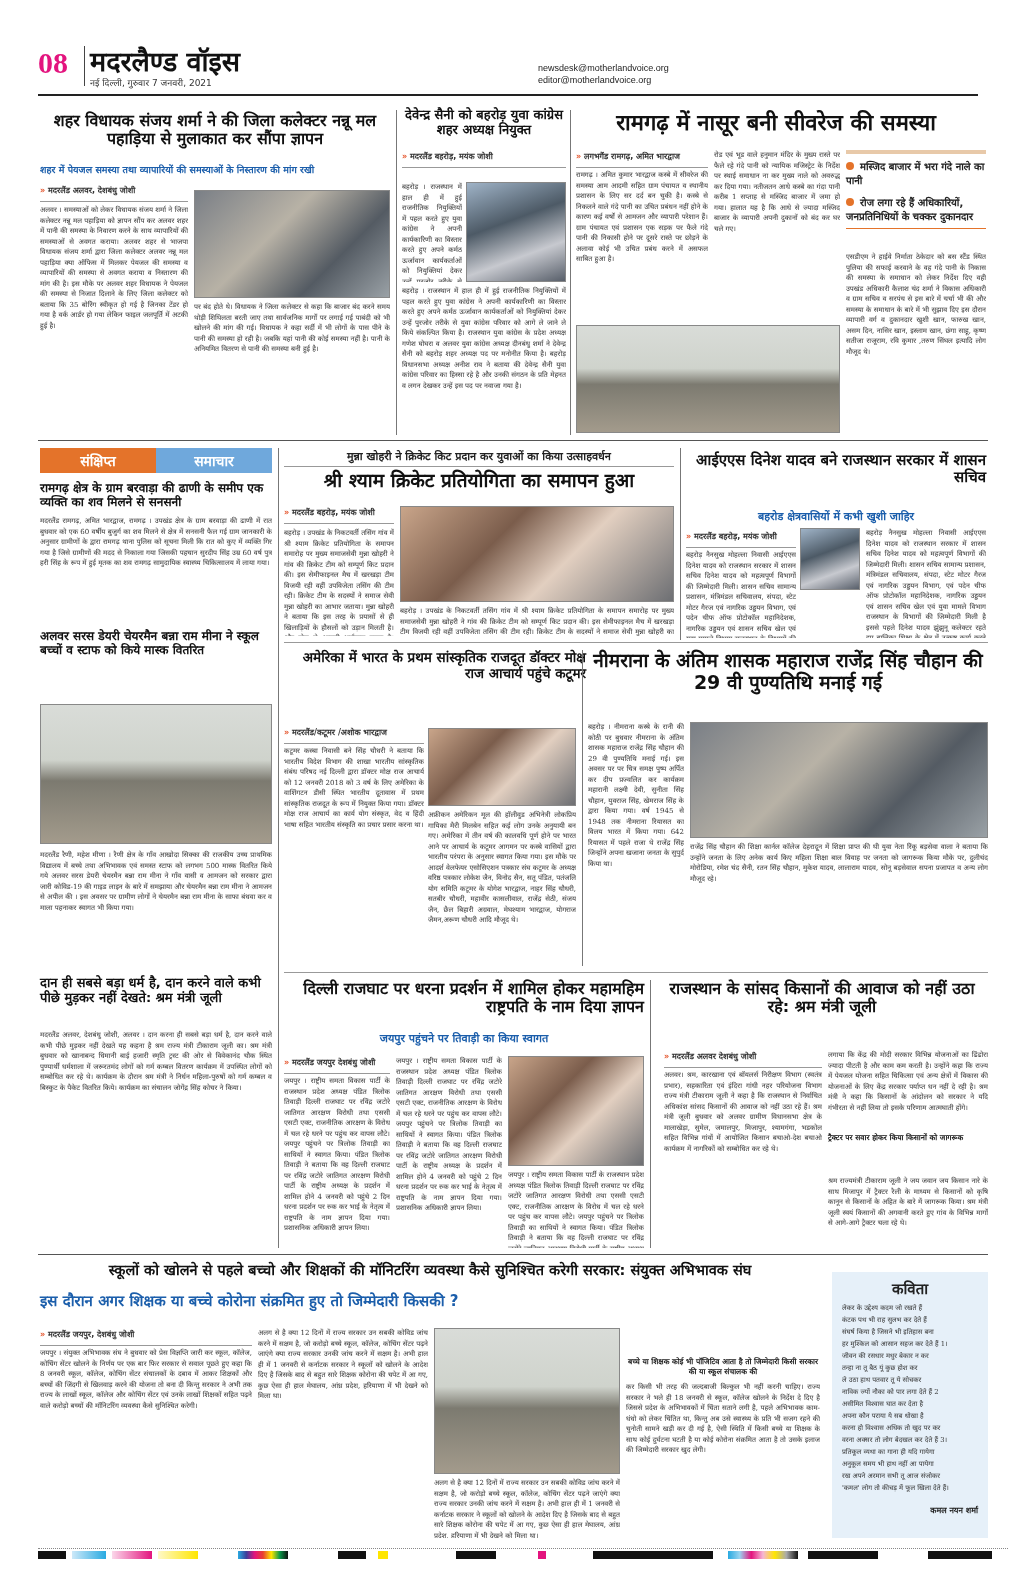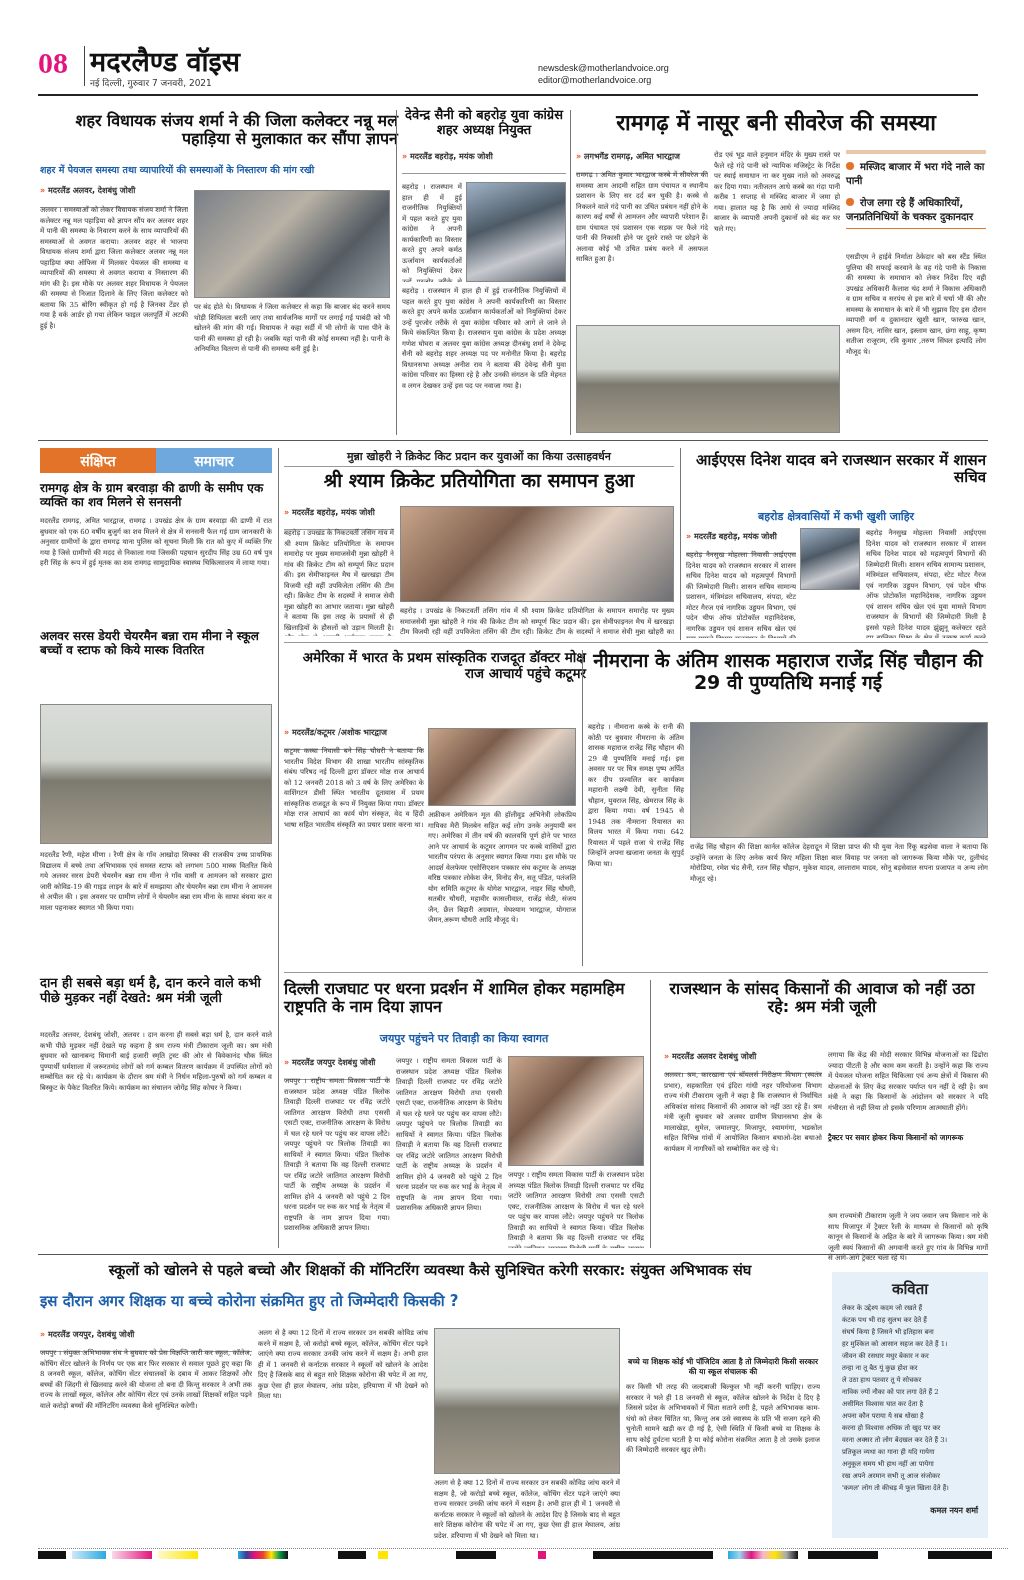--- a/index.html
+++ b/index.html
@@ -8,21 +8,21 @@
   .abs{position:absolute}
   .masthead{left:38px;top:40px;width:940px;height:56px;border-bottom:2px solid #222}
   .pgnum{position:absolute;left:0;top:6px;font:bold 30px "Liberation Serif",serif;color:#e3147e}
   .vbar{position:absolute;left:46px;top:6px;width:1px;height:40px;background:#444}
   .paper{position:absolute;left:52px;top:2px;font:bold 27px "DejaVu Sans",sans-serif;color:#111}
   .dateline{position:absolute;left:52px;top:36px;font:9px "DejaVu Sans",sans-serif;color:#333}
   .emails{position:absolute;left:500px;top:22px;font:9px "Liberation Sans",sans-serif;line-height:12px;color:#222}
   .section{position:absolute;right:4px;top:0px;font:bold 34px "DejaVu Sans",sans-serif;color:#111;letter-spacing:-1px}
   .hl{font-family:"DejaVu Sans",sans-serif;font-weight:bold;color:#111;line-height:1.15}
   .sub{font-family:"DejaVu Sans",sans-serif;font-weight:bold;color:#1b5eab}
-  .by{font:bold 8px "DejaVu Sans",sans-serif;color:#333;border-bottom:1px solid #999;padding-bottom:12px}
+  .by{font:bold 8px "DejaVu Sans",sans-serif;color:#333;border-bottom:1px solid #999;padding-bottom:6px}
   .by::before{content:"» ";color:#e4532a}
   .txt{font:7px/10.5px "DejaVu Serif",serif;color:#333;text-align:justify;overflow:hidden}
   .photo{background:linear-gradient(135deg,#7a7f86,#b8b2a6 40%,#545b63 70%,#9aa1a6);border:1px solid #888}
   .photo.warm{background:linear-gradient(135deg,#c9a58a,#7b5d4c 35%,#e2cfc0 60%,#6d6f73)}
   .photo.blue{background:linear-gradient(160deg,#9fb3c7,#4d5a66 40%,#c7c9cf 70%,#585f6a)}
   .photo.green{background:linear-gradient(180deg,#d9dcd8 0,#cfd3cc 40%,#7c7a70 55%,#a39b8c 100%)}
   .vline{position:absolute;width:1px;background:#777}
   .hline{position:absolute;height:1px;background:#999}
   .bullet{font:bold 10px "DejaVu Sans",sans-serif;color:#222;line-height:14px}
   .bullet .dot{display:inline-block;width:8px;height:8px;border-radius:50%;background:#e4732a;margin-right:6px}
@@ -38,21 +38,21 @@
   <div class="pgnum">08</div>
   <div class="vbar"></div>
   <div class="paper">मदरलैण्ड वॉइस</div>
   <div class="dateline">नई दिल्ली, गुरुवार 7 जनवरी, 2021</div>
   <div class="emails">
     <div>newsdesk@motherlandvoice.org</div>
     <div>editor@motherlandvoice.org</div>
   </div>
 </div>
 
-<div class="abs hl" style="left:48px;top:112px;width:350px;font-size:16px;text-align:right">शहर विधायक संजय शर्मा ने की जिला कलेक्टर नन्नू मल पहाड़िया से मुलाकात कर सौंपा ज्ञापन</div>
+<div class="abs hl" style="left:40px;top:112px;width:350px;font-size:16px;text-align:center">शहर विधायक संजय शर्मा ने की जिला कलेक्टर नन्नू मल पहाड़िया से मुलाकात कर सौंपा ज्ञापन</div>
 <div class="abs sub" style="left:40px;top:163px;width:350px;font-size:9.5px">शहर में पेयजल समस्या तथा व्यापारियों की समस्याओं के निस्तारण की मांग रखी</div>
 <div class="abs by" style="left:40px;top:184px;width:148px">मदरलैंड अलवर, देशबंधु जोशी</div>
 <div class="abs txt" style="left:40px;top:205px;width:148px;height:230px">अलवर । समस्याओं को लेकर विधायक संजय शर्मा ने जिला कलेक्टर नन्नू मल पहाड़िया को ज्ञापन सौंप कर अलवर शहर में पानी की समस्या के निवारण करने के साथ व्यापारियों की समस्याओं से अवगत कराया। अलवर शहर से भाजपा विधायक संजय शर्मा द्वारा जिला कलेक्टर अलवर नन्नू मल पहाड़िया क्या ऑफिस में मिलकर पेयजल की समस्या व व्यापारियों की समस्या से अवगत कराया व निस्तारण की मांग की है। इस मौके पर अलवर शहर विधायक ने पेयजल की समस्या से निजात दिलाने के लिए जिला कलेक्टर को बताया कि 35 बोरिंग स्वीकृत हो गई है जिनका टेंडर हो गया है वर्क आर्डर हो गया लेकिन फाइल जलपूर्ति में अटकी हुई है।</div>
 <div class="abs photo" style="left:194px;top:190px;width:196px;height:108px"></div>
 <div class="abs txt" style="left:194px;top:302px;width:196px;height:132px">पर बंद होते थे। विधायक ने जिला कलेक्टर से कहा कि बाजार बंद करने समय थोड़ी शिथिलता बरती जाए तथा सार्वजनिक मार्गों पर लगाई गई पाबंदी को भी खोलने की मांग की गई। विधायक ने कहा सर्दी में भी लोगों के पास पीने के पानी की समस्या हो रही है। जबकि यहां पानी की कोई समस्या नहीं है। पानी के अनियमित वितरण से पानी की समस्या बनी हुई है।</div>
 <div class="vline" style="left:396px;top:110px;height:325px"></div>
 
 <div class="abs hl" style="left:402px;top:108px;width:164px;font-size:13px;text-align:center">देवेन्द्र सैनी को बहरोड़ युवा कांग्रेस शहर अध्यक्ष नियुक्त</div>
 <div class="abs by" style="left:402px;top:150px;width:164px">मदरलैंड बहरोड़, मयंक जोशी</div>
 <div class="abs photo blue" style="left:466px;top:182px;width:100px;height:100px"></div>
@@ -108,35 +108,35 @@
 <div class="abs txt" style="left:428px;top:810px;width:148px;height:156px">अफ्रीकन अमेरिकन मूल की हॉलीवुड अभिनेत्री लोकप्रिय गायिका मैरी मिलबेन सहित कई लोग उनके अनुयायी बन गए। अमेरिका में तीन वर्ष की कालवधि पूर्ण होने पर भारत आने पर आचार्य के कटूमर आगमन पर कस्बे वासियों द्वारा भारतीय परंपरा के अनुसार स्वागत किया गया। इस मौके पर आदर्श वेलफेयर एसोसिएशन पत्रकार संघ कटूमर के अध्यक्ष वरिष्ठ पत्रकार लोकेश जैन, विनोद सैन, सतू पंडित, पतंजलि योग समिति कटूमर के योगेश भारद्वाज, नाहर सिंह चौधरी, सतबीर चौधरी, महावीर कासलीवाल, राजेंद्र सेठी, संजय जैन, छैल बिहारी अग्रवाल, मेघश्याम भारद्वाज, योगराज जैमन,अरूण चौधरी आदि मौजूद थे।</div>
 <div class="vline" style="left:582px;top:650px;height:316px"></div>
 
 <div class="abs hl" style="left:588px;top:650px;width:400px;font-size:19px;text-align:center">नीमराना के अंतिम शासक महाराज राजेंद्र सिंह चौहान की 29 वी पुण्यतिथि मनाई गई</div>
 <div class="abs txt" style="left:588px;top:722px;width:96px;height:244px">बहरोड़ । नीमराना कस्बे के रानी की कोठी पर बुधवार नीमराना के अंतिम शासक महाराज राजेंद्र सिंह चौहान की 29 वी पुण्यतिथि मनाई गई। इस अवसर पर पर चित्र समक्ष पुष्प अर्पित कर दीप प्रज्वलित कर कार्यक्रम महारानी लक्ष्मी देवी, सुनीता सिंह चौहान, युवराज सिंह, खेमराज सिंह के द्वारा किया गया। वर्ष 1945 से 1948 तक नीमराना रियासत का विलय भारत में किया गया। 642 रियासत में पहले राजा थे राजेंद्र सिंह जिन्होंने अपना खजाना जनता के सुपुर्द किया था।</div>
 <div class="abs photo" style="left:690px;top:722px;width:298px;height:116px"></div>
 <div class="abs txt" style="left:690px;top:842px;width:298px;height:124px">राजेंद्र सिंह चौहान की शिक्षा कार्नल कॉलेज देहरादून में शिक्षा प्राप्त की थी युवा नेता रिंकू बड़सेवा वाला ने बताया कि उन्होंने जनता के लिए अनेक कार्य किए महिला शिक्षा बाल विवाह पर जनता को जागरूक किया मौके पर, दुलीचंद मोरोडिया, रमेश चंद सैनी, रतन सिंह चौहान, मुकेश यादव, लालाराम यादव, सोनू बड़सेवाल सपना प्रजापत व अन्य लोग मौजूद रहे।</div>
 
 <div class="hline" style="left:284px;top:972px;width:704px"></div>
 
-<div class="abs hl" style="left:284px;top:980px;width:360px;font-size:16px;text-align:left">दिल्ली राजघाट पर धरना प्रदर्शन में शामिल होकर महामहिम राष्ट्रपति के नाम दिया ज्ञापन</div>
+<div class="abs hl" style="left:284px;top:980px;width:360px;font-size:16px;text-align:right">दिल्ली राजघाट पर धरना प्रदर्शन में शामिल होकर महामहिम राष्ट्रपति के नाम दिया ज्ञापन</div>
 <div class="abs sub" style="left:284px;top:1030px;width:360px;font-size:11px;text-align:center">जयपुर पहुंचने पर तिवाड़ी का किया स्वागत</div>
 <div class="abs by" style="left:284px;top:1056px;width:106px">मदरलैंड जयपुर देशबंधु जोशी</div>
 <div class="abs txt" style="left:284px;top:1076px;width:106px;height:172px">जयपुर । राष्ट्रीय समता विकास पार्टी के राजस्थान प्रदेश अध्यक्ष पंडित त्रिलोक तिवाड़ी दिल्ली राजघाट पर रविंद्र जटोरे जातिगत आरक्षण विरोधी तथा एससी एसटी एक्ट, राजनीतिक आरक्षण के विरोध में चल रहे धरने पर पहुंच कर वापस लौटे। जयपुर पहुंचने पर त्रिलोक तिवाड़ी का साथियों ने स्वागत किया। पंडित त्रिलोक तिवाड़ी ने बताया कि वह दिल्ली राजघाट पर रविंद्र जटोरे जातिगत आरक्षण विरोधी पार्टी के राष्ट्रीय अध्यक्ष के प्रदर्शन में शामिल होने 4 जनवरी को पहुंचे 2 दिन धरना प्रदर्शन पर रुक कर भाई के नेतृत्व में राष्ट्रपति के नाम ज्ञापन दिया गया। प्रशासनिक अधिकारी ज्ञापन लिया।</div>
 <div class="abs txt" style="left:396px;top:1056px;width:106px;height:192px">जयपुर । राष्ट्रीय समता विकास पार्टी के राजस्थान प्रदेश अध्यक्ष पंडित त्रिलोक तिवाड़ी दिल्ली राजघाट पर रविंद्र जटोरे जातिगत आरक्षण विरोधी तथा एससी एसटी एक्ट, राजनीतिक आरक्षण के विरोध में चल रहे धरने पर पहुंच कर वापस लौटे। जयपुर पहुंचने पर त्रिलोक तिवाड़ी का साथियों ने स्वागत किया। पंडित त्रिलोक तिवाड़ी ने बताया कि वह दिल्ली राजघाट पर रविंद्र जटोरे जातिगत आरक्षण विरोधी पार्टी के राष्ट्रीय अध्यक्ष के प्रदर्शन में शामिल होने 4 जनवरी को पहुंचे 2 दिन धरना प्रदर्शन पर रुक कर भाई के नेतृत्व में राष्ट्रपति के नाम ज्ञापन दिया गया। प्रशासनिक अधिकारी ज्ञापन लिया।</div>
 <div class="abs photo warm" style="left:508px;top:1056px;width:136px;height:110px"></div>
 <div class="abs txt" style="left:508px;top:1170px;width:136px;height:78px">जयपुर । राष्ट्रीय समता विकास पार्टी के राजस्थान प्रदेश अध्यक्ष पंडित त्रिलोक तिवाड़ी दिल्ली राजघाट पर रविंद्र जटोरे जातिगत आरक्षण विरोधी तथा एससी एसटी एक्ट, राजनीतिक आरक्षण के विरोध में चल रहे धरने पर पहुंच कर वापस लौटे। जयपुर पहुंचने पर त्रिलोक तिवाड़ी का साथियों ने स्वागत किया। पंडित त्रिलोक तिवाड़ी ने बताया कि वह दिल्ली राजघाट पर रविंद्र जटोरे जातिगत आरक्षण विरोधी पार्टी के राष्ट्रीय अध्यक्ष के प्रदर्शन में शामिल होने 4 जनवरी को पहुंचे 2 दिन धरना प्रदर्शन पर रुक कर भाई के नेतृत्व में राष्ट्रपति के नाम ज्ञापन दिया गया। प्रशासनिक अधिकारी ज्ञापन लिया।</div>
 <div class="vline" style="left:650px;top:980px;height:268px"></div>
 
 <div class="abs hl" style="left:656px;top:980px;width:332px;font-size:16px;text-align:center">राजस्थान के सांसद किसानों की आवाज को नहीं उठा रहे: श्रम मंत्री जूली</div>
 <div class="abs by" style="left:664px;top:1050px;width:158px">मदरलैंड अलवर देशबंधु जोशी</div>
 <div class="abs txt" style="left:664px;top:1070px;width:158px;height:178px">अलवर। श्रम, कारखाना एवं बॉयलर्स निरीक्षण विभाग (स्वतंत्र प्रभार), सहकारिता एवं इंदिरा गांधी नहर परियोजना विभाग राज्य मंत्री टीकाराम जूली ने कहा है कि राजस्थान से निर्वाचित अधिकांश सांसद किसानों की आवाज को नहीं उठा रहे हैं। श्रम मंत्री जूली बुधवार को अलवर ग्रामीण विधानसभा क्षेत्र के मालाखेड़ा, सुमेल, जमालपुर, मिजापुर, श्यामगंगा, भडकोल सहित विभिन्न गांवों में आयोजित किसान बचाओ-देश बचाओ कार्यक्रम में नागरिकों को सम्बोधित कर रहे थे।</div>
 <div class="abs txt" style="left:828px;top:1050px;width:160px;height:80px">लगाया कि केंद्र की मोदी सरकार विभिन्न योजनाओं का ढिंढोरा ज्यादा पीटती है और काम कम करती है। उन्होंने कहा कि राज्य में पेयजल योजना सहित चिकित्सा एवं अन्य क्षेत्रों में विकास की योजनाओं के लिए केंद्र सरकार पर्याप्त धन नहीं दे रही है। श्रम मंत्री ने कहा कि किसानों के आंदोलन को सरकार ने यदि गंभीरता से नहीं लिया तो इसके परिणाम आत्मघाती होंगे।</div>
 <div class="abs" style="left:828px;top:1132px;width:160px;font:bold 7.5px 'DejaVu Sans',sans-serif;color:#222">ट्रैक्टर पर सवार होकर किया किसानों को जागरूक</div>
-<div class="abs txt" style="left:828px;top:1211px;width:160px;height:92px">श्रम राज्यमंत्री टीकाराम जूली ने जय जवान जय किसान नारे के साथ मिजापुर में ट्रैक्टर रैली के माध्यम से किसानों को कृषि कानून से किसानों के अहित के बारे में जागरूक किया। श्रम मंत्री जूली स्वयं किसानों की अगवानी करते हुए गांव के विभिन्न मार्गों से आगे-आगे ट्रैक्टर चला रहे थे।</div>
+<div class="abs txt" style="left:828px;top:1176px;width:160px;height:92px">श्रम राज्यमंत्री टीकाराम जूली ने जय जवान जय किसान नारे के साथ मिजापुर में ट्रैक्टर रैली के माध्यम से किसानों को कृषि कानून से किसानों के अहित के बारे में जागरूक किया। श्रम मंत्री जूली स्वयं किसानों की अगवानी करते हुए गांव के विभिन्न मार्गों से आगे-आगे ट्रैक्टर चला रहे थे।</div>
 
 <div class="hline" style="left:38px;top:1254px;width:950px;background:#555"></div>
 
 <div class="abs hl" style="left:40px;top:1262px;width:780px;font-size:14.5px;text-align:center">स्कूलों को खोलने से पहले बच्चो और शिक्षकों की मॉनिटरिंग व्यवस्था कैसे सुनिश्चित करेगी सरकार: संयुक्त अभिभावक संघ</div>
 <div class="abs sub" style="left:40px;top:1290px;width:780px;font-size:15px;text-align:left">इस दौरान अगर शिक्षक या बच्चे कोरोना संक्रमित हुए तो जिम्मेदारी किसकी ?</div>
 <div class="abs by" style="left:40px;top:1328px;width:212px">मदरलैंड जयपुर, देशबंधु जोशी</div>
 <div class="abs txt" style="left:40px;top:1348px;width:212px;height:190px">जयपुर । संयुक्त अभिभावक संघ ने बुधवार को प्रेस विज्ञप्ति जारी कर स्कूल, कॉलेज, कोचिंग सेंटर खोलने के निर्णय पर एक बार फिर सरकार से सवाल पूछते हुए कहा कि 8 जनवरी स्कूल, कॉलेज, कोचिंग सेंटर संचालकों के दबाव में आकर शिक्षकों और बच्चों की जिंदगी से खिलवाड़ करने की योजना तो बना दी किन्तु सरकार ने अभी तक राज्य के लाखों स्कूल, कॉलेज और कोचिंग सेंटर एवं उनके लाखों शिक्षकों सहित पढ़ने वाले करोड़ो बच्चों की मॉनिटरिंग व्यवस्था कैसे सुनिश्चित करेगी।</div>
 <div class="abs txt" style="left:258px;top:1328px;width:170px;height:210px">अलग से है क्या 12 दिनों में राज्य सरकार उन सबकी कोविड जांच करने में सक्षम है, जो करोड़ो बच्चे स्कूल, कॉलेज, कोचिंग सेंटर पढ़ने जाएंगे क्या राज्य सरकार उनकी जांच करने में सक्षम है। अभी हाल ही में 1 जनवरी से कर्नाटक सरकार ने स्कूलों को खोलने के आदेश दिए है जिसके बाद से बहुत सारे शिक्षक कोरोना की चपेट में आ गए, कुछ ऐसा ही हाल मेघालय, आंध्र प्रदेश, हरियाणा में भी देखने को मिला था।</div>
 <div class="abs photo green" style="left:434px;top:1328px;width:186px;height:146px"></div>
 <div class="abs txt" style="left:434px;top:1478px;width:186px;height:60px">अलग से है क्या 12 दिनों में राज्य सरकार उन सबकी कोविड जांच करने में सक्षम है, जो करोड़ो बच्चे स्कूल, कॉलेज, कोचिंग सेंटर पढ़ने जाएंगे क्या राज्य सरकार उनकी जांच करने में सक्षम है। अभी हाल ही में 1 जनवरी से कर्नाटक सरकार ने स्कूलों को खोलने के आदेश दिए है जिसके बाद से बहुत सारे शिक्षक कोरोना की चपेट में आ गए, कुछ ऐसा ही हाल मेघालय, आंध्र प्रदेश, हरियाणा में भी देखने को मिला था।</div>

